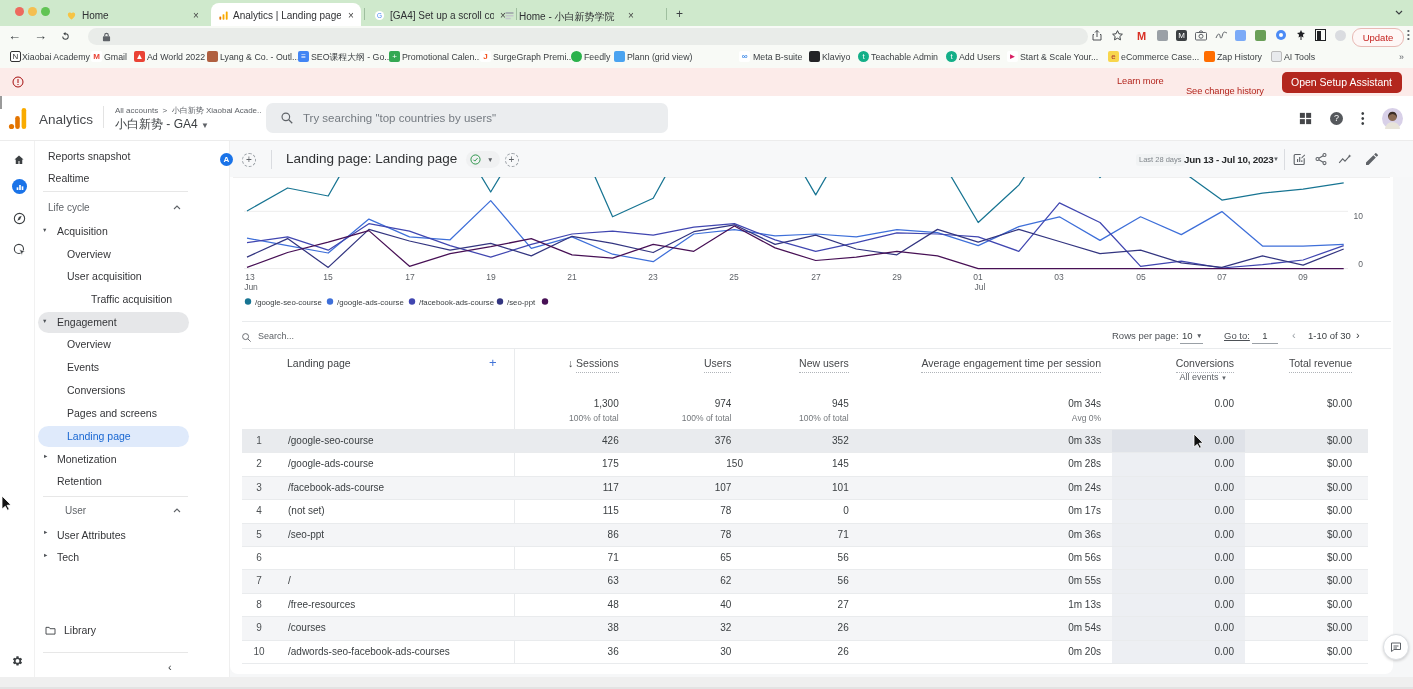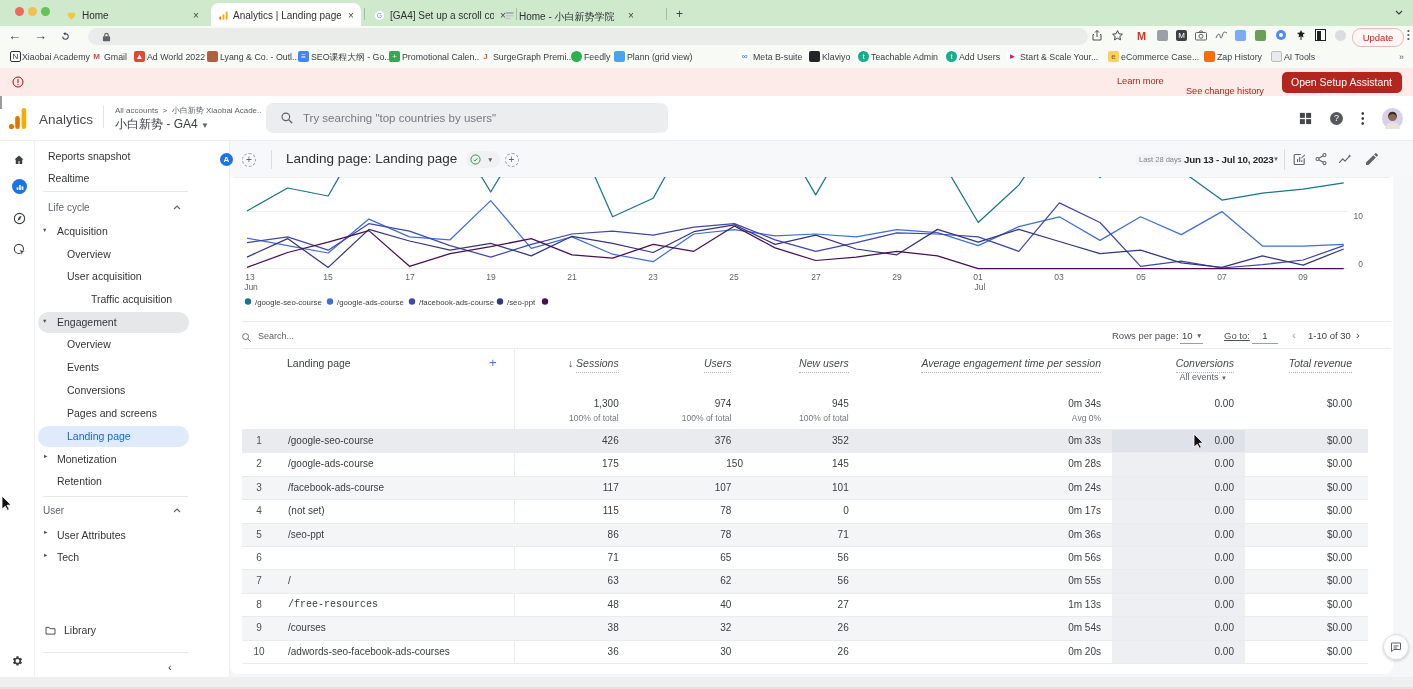--- a/index.html
+++ b/index.html
@@ -42,21 +42,21 @@
 #mainbg{left:230px;top:141px;width:1183px;height:548px;background:#f6f7f8;}
 #card{left:230px;top:177px;width:1163px;height:497px;background:#fff;border-radius:0 0 8px 8px;}
 #reportbar{left:230px;top:141px;width:1183px;height:36px;background:#f7f8f9;}
 #bottomband{left:0;top:677px;width:1413px;height:12px;background:#efefef;}
 #bottomedge{left:0;top:687px;width:1413px;height:2px;background:#e3e3e3;}
 
 .sep{position:absolute;background:#e9ebed;}
 .rnum{position:absolute;width:30px;text-align:center;font-size:10px;color:#4d5154;}
 .cell{position:absolute;font-size:10px;color:#3c4043;text-align:right;width:70px;}
 .hdr{position:absolute;font-size:10.5px;color:#46484b;text-align:right;}
-.hdr .du{border-bottom:1px dotted #b0b4b9;padding-bottom:3px;font-style:italic;}
+.hdr .du{border-bottom:1px dotted #b0b4b9;padding-bottom:3px;}
 .sub{position:absolute;font-size:8.5px;color:#73777b;text-align:right;width:70px;}
 </style></head>
 <body>
 
 <div class="abs" id="tabstrip"></div>
 <div class="abs tlight" style="left:15px;background:#ed6a5e;"></div>
 <div class="abs tlight" style="left:28px;background:#f4bf50;"></div>
 <div class="abs tlight" style="left:41px;background:#61c454;"></div>
 
 <div class="abs tab" style="left:57px;width:151px;">
@@ -272,21 +272,21 @@
   <div class="nitem" style="left:32px;top:195px;">Overview</div>
   <div class="nitem" style="left:32px;top:218px;">Events</div>
   <div class="nitem" style="left:32px;top:241px;">Conversions</div>
   <div class="nitem" style="left:32px;top:264px;">Pages and screens</div>
   <div class="abs" style="left:3px;top:285px;width:151px;height:21px;border-radius:11px;background:#dfeafb;"></div>
   <div class="nitem" style="left:32px;top:286.5px;color:#1967d2;">Landing page</div>
   <div class="narr" style="left:8px;top:312px;">►</div>
   <div class="nitem" style="left:22px;top:309.5px;">Monetization</div>
   <div class="nitem" style="left:22px;top:332px;">Retention</div>
   <div class="ndiv" style="top:355px;"></div>
-  <div class="nhead" style="left:8px;top:362px;">User</div>
+  <div class="nhead" style="left:30px;top:362px;">User</div>
   <svg class="abs" style="left:138px;top:367px;width:8px;height:5px;" viewBox="0 0 8 5">
       <path d="M1 4l3-3 3 3" fill="none" stroke="#5f6368" stroke-width="1.1"></path>
     </svg>
   <div class="narr" style="left:8px;top:388px;">►</div>
   <div class="nitem" style="left:22px;top:385.5px;">User Attributes</div>
   <div class="narr" style="left:8px;top:410.5px;">►</div>
   <div class="nitem" style="left:22px;top:408px;">Tech</div>
   <svg class="abs" style="left:10px;top:485px;width:11px;height:9px;" viewBox="0 0 24 20">
       <path fill="none" stroke="#3c4043" stroke-width="2" d="M2 3h7l2 3h11v12H2z"></path>
     </svg>
@@ -482,21 +482,21 @@
 <div class="rnum" style="left:244px;top:575.4px;">7</div>
 <div class="abs ct" style="left:288px;top:575.4px;font-size:10px;color:#3c4043;">/</div>
 <div class="abs cell" style="right:794.3px;top:575.4px;">63</div>
 <div class="abs cell" style="right:681.6px;top:575.4px;">62</div>
 <div class="abs cell" style="right:564.3px;top:575.4px;">56</div>
 <div class="abs cell" style="right:312px;top:575.4px;">0m 55s</div>
 <div class="abs cell" style="right:179px;top:575.4px;">0.00</div>
 <div class="abs cell" style="right:61px;top:575.4px;">$0.00</div>
 <div class="abs sep" style="left:242px;top:569.4px;width:1126px;height:1px;"></div>
 <div class="rnum" style="left:244px;top:598.8px;">8</div>
-<div class="abs ct" style="left:288px;top:598.8px;font-size:10px;color:#3c4043;font-family:Liberation Mono, monospace;">/free-resources</div>
+<div class="abs ct" style="left:288px;top:598.8px;font-size:10px;color:#3c4043;">/free-resources</div>
 <div class="abs cell" style="right:794.3px;top:598.8px;">48</div>
 <div class="abs cell" style="right:681.6px;top:598.8px;">40</div>
 <div class="abs cell" style="right:564.3px;top:598.8px;">27</div>
 <div class="abs cell" style="right:312px;top:598.8px;">1m 13s</div>
 <div class="abs cell" style="right:179px;top:598.8px;">0.00</div>
 <div class="abs cell" style="right:61px;top:598.8px;">$0.00</div>
 <div class="abs sep" style="left:242px;top:592.8px;width:1126px;height:1px;"></div>
 <div class="abs" style="left:242px;top:616.2px;width:1126px;height:23.4px;background:#f4f5f7;"></div>
 <div class="abs" style="left:1112px;top:616.2px;width:133px;height:23.4px;background:#eceef2;"></div>
 <div class="rnum" style="left:244px;top:622.2px;">9</div>

